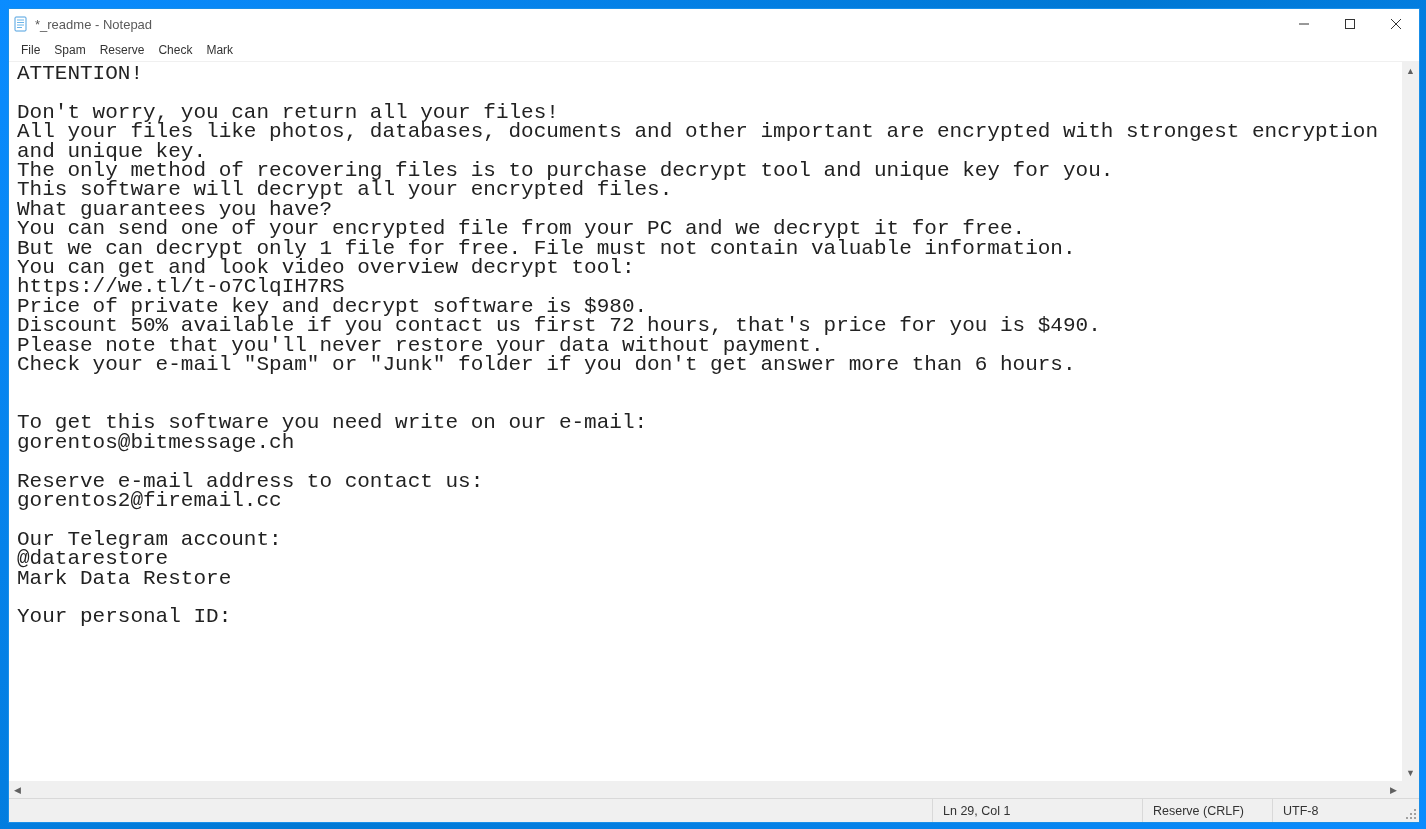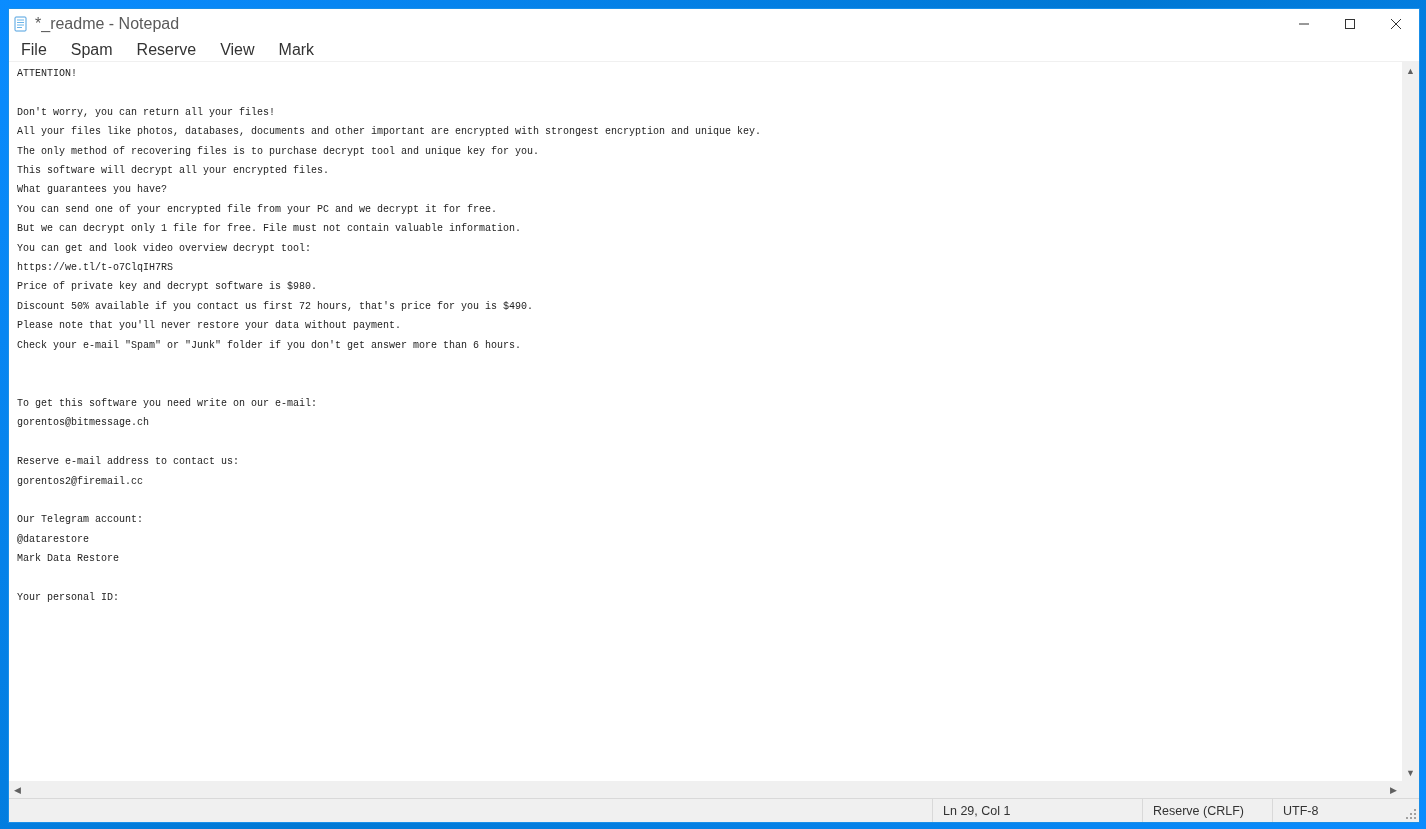--- a/index.html
+++ b/index.html
@@ -24,21 +24,21 @@
     display: flex;
     flex-direction: column;
   }
   .titlebar {
     height: 30px;
     background: #ffffff;
     display: flex;
     align-items: center;
     padding-left: 4px;
     color: #5a5a5a;
-    font-size: 16px;
+    font-size: 13px;
   }
   .titlebar .app-icon {
     width: 16px;
     height: 16px;
     margin-right: 6px;
     display: inline-flex;
     align-items: center;
     justify-content: center;
   }
   .titlebar .title-text {
@@ -59,40 +59,40 @@
     font-size: 10px;
     font-family: "Segoe UI Symbol", sans-serif;
   }
 
   .menubar {
     height: 22px;
     background: #ffffff;
     display: flex;
     align-items: center;
     padding: 0 6px;
-    font-size: 16px;
+    font-size: 12px;
     color: #333;
-    gap: 12px;
+    gap: 2px;
   }
   .menubar .menu-item {
     padding: 2px 6px;
   }
 
   .editor-wrap {
     flex: 1;
     position: relative;
     overflow: hidden;
     border-top: 1px solid #f0f0f0;
   }
   .editor {
     position: absolute;
     top: 0; left: 0; right: 17px; bottom: 17px;
     padding: 2px 8px 2px 8px;
     font-family: Consolas, "Courier New", monospace;
-    font-size: 10px;
+    font-size: 21px;
     line-height: 19.4px;
     color: #222;
     white-space: pre-wrap;
     overflow: hidden;
     background: #fff;
   }
   .vscroll {
     position: absolute;
     top: 0; right: 0; bottom: 17px;
     width: 17px;
@@ -203,21 +203,21 @@
             <line x1="10" y1="0" x2="0" y2="10" stroke="#333" stroke-width="1"></line>
           </svg>
       </div>
     </div>
   </div>
 
   <div class="menubar">
     <span class="menu-item">File</span>
     <span class="menu-item">Spam</span>
     <span class="menu-item">Reserve</span>
-    <span class="menu-item">View</span>
+    <span class="menu-item">Check</span>
     <span class="menu-item">Mark</span>
   </div>
 
   <div class="editor-wrap">
     <div class="editor">ATTENTION!
 
 Don't worry, you can return all your files!
 All your files like photos, databases, documents and other important are encrypted with strongest encryption and unique key.
 The only method of recovering files is to purchase decrypt tool and unique key for you.
 This software will decrypt all your encrypted files.

